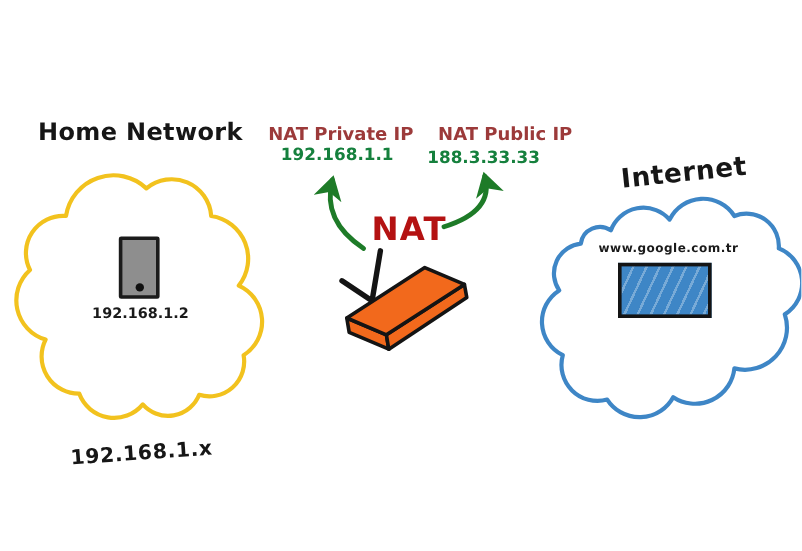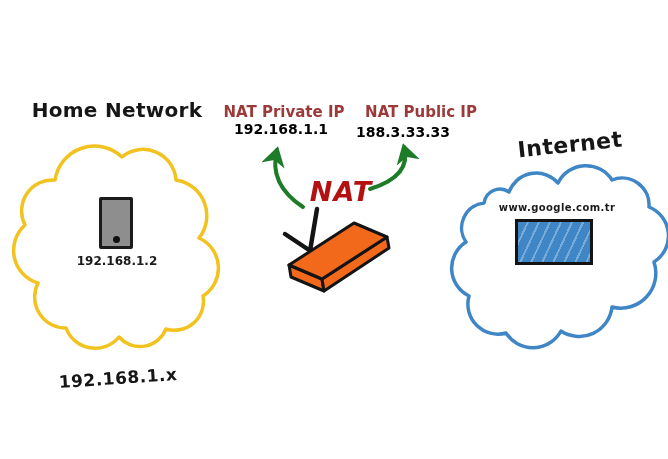--- a/index.html
+++ b/index.html
@@ -7,22 +7,22 @@
     position:relative;
     width:668px;height:459px;
     background:#ffffff;
     overflow:hidden;
     font-family:"DejaVu Sans","Liberation Sans",sans-serif;
   }
   #shapes{position:absolute;left:0;top:0;width:668px;height:459px;}
   .txt{position:absolute;white-space:nowrap;transform:translateX(-50%);}
   .title{font-size:20px;font-weight:bold;color:#161616;letter-spacing:.3px;}
   .nat-sub-label{font-size:15px;font-weight:bold;color:#9C3A3A;}
-  .nat-ip{font-size:14px;font-weight:bold;color:#000000;}
-  .nat-big{font-size:27px;font-weight:bold;color:#B41212;letter-spacing:1px;font-style:italic;}
+  .nat-ip{font-size:14px;font-weight:bold;color:#15803d;}
+  .nat-big{font-size:27px;font-weight:bold;color:#B41212;letter-spacing:1px;}
   .internet-title{font-size:22px;font-weight:bold;color:#161616;transform:translateX(-50%) rotate(-6deg);letter-spacing:.5px;}
   .small-ip{font-size:12px;font-weight:bold;color:#1a1a1a;}
   .server-ip{font-size:14px;font-weight:bold;color:#1a1a1a;letter-spacing:.5px;}
   .hostname{font-size:10px;font-weight:bold;color:#1a1a1a;letter-spacing:.4px;}
   .subnet{font-size:17px;font-weight:bold;color:#161616;transform:translateX(-50%) rotate(-4deg);letter-spacing:.5px;}
 
   .phone{
     position:absolute;left:99px;top:197px;width:28px;height:46px;
     background:#8E8E8E;border:3px solid #1b1b1b;border-radius:2px;
   }

